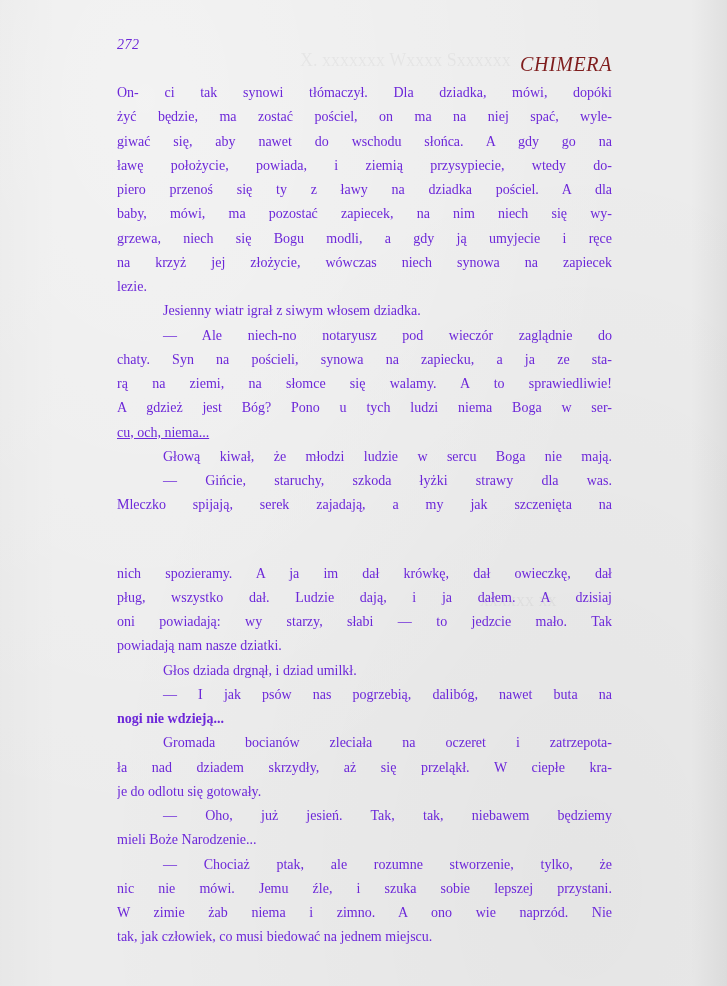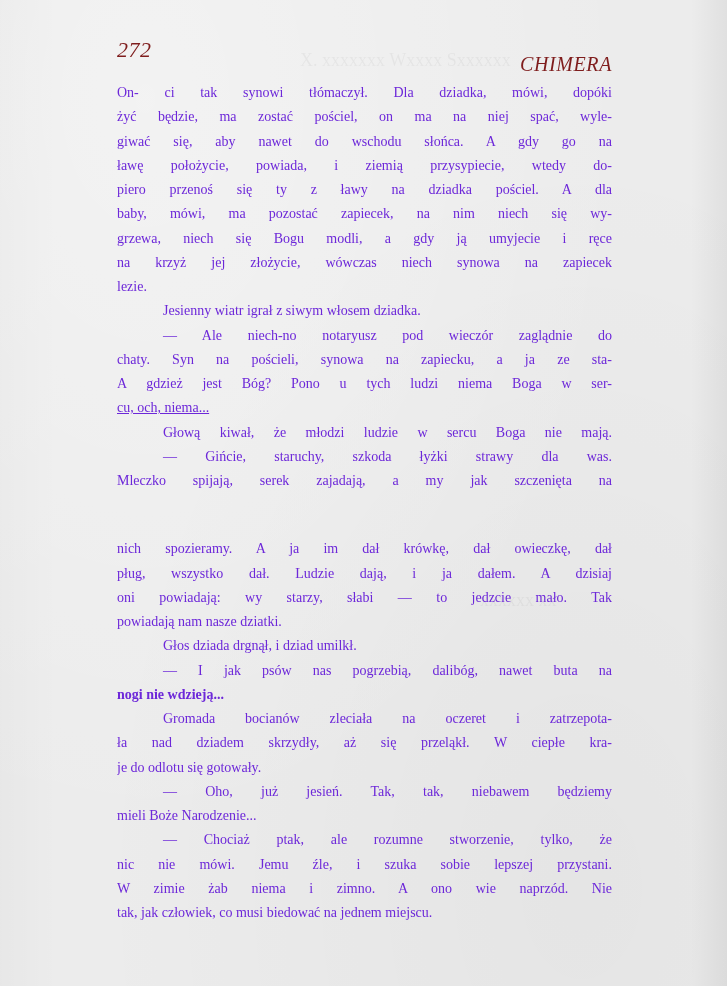--- a/index.html
+++ b/index.html
@@ -29,23 +29,23 @@
       top: 36px;
       left: 0;
       width: 495px;
       height: 24px;
       font-family: "Liberation Serif", "DejaVu Serif", serif;
     }
     .page-number {
       position: absolute;
       left: 0;
       top: 1px;
-      font-size: 22px;
+      font-size: 14px;
       font-style: italic;
-      color: #7f1d1d;
+      color: #6d28d9;
       letter-spacing: 0.5px;
     }
     .running-title {
       position: absolute;
       right: 0;
       top: 17px;
       font-size: 20px;
       font-style: italic;
       color: #7f1d1d;
       letter-spacing: 0.6px;
@@ -102,20 +102,21 @@
       <span class="line" style="white-space: normal; word-spacing: 0px;">giwać się, aby nawet do wschodu słońca.  A gdy go na</span>
       <span class="line" style="white-space: normal; word-spacing: 0px;">ławę położycie, powiada, i ziemią przysypiecie, wtedy do-</span>
       <span class="line" style="white-space: normal; word-spacing: 0px;">piero przenoś się ty z ławy na dziadka pościel.  A dla</span>
       <span class="line" style="white-space: normal; word-spacing: 0px;">baby, mówi, ma pozostać zapiecek, na nim niech się wy-</span>
       <span class="line" style="white-space: normal; word-spacing: 0px;">grzewa, niech się Bogu modli, a gdy ją umyjecie i ręce</span>
       <span class="line" style="white-space: normal; word-spacing: 0px;">na krzyż jej złożycie, wówczas niech synowa na zapiecek</span>
       <span class="line last" style="white-space: normal; word-spacing: 0px;">lezie.</span>
       <span class="line indent last" style="white-space: normal; word-spacing: 0px;">Jesienny wiatr igrał z siwym włosem dziadka.</span>
       <span class="line indent" style="white-space: normal; word-spacing: 0px;">— Ale niech-no notaryusz pod wieczór zaglądnie do</span>
       <span class="line" style="white-space: normal; word-spacing: 0px;">chaty.  Syn na pościeli, synowa na zapiecku, a ja ze sta-</span>
+      <span class="line" style="white-space: normal; word-spacing: 0px;">rą na ziemi, na słomce się walamy.  A to sprawiedliwie!</span>
       <span class="line" style="white-space: normal; word-spacing: 0px;">A gdzież jest Bóg?  Pono u tych ludzi niema Boga w ser-</span>
       <span class="line last" style="white-space: normal; word-spacing: 0px; text-decoration: underline;">cu, och, niema...</span>
       <span class="line indent" style="white-space: normal; word-spacing: 0px;">Głową kiwał, że młodzi ludzie w sercu Boga nie mają.</span>
       <span class="line indent" style="white-space: normal; word-spacing: 0px;">— Gińcie, staruchy, szkoda łyżki strawy dla was.</span>
       <span class="line" style="white-space: normal; word-spacing: 0px;">Mleczko spijają, serek zajadają, a my jak szczenięta na</span>
       <span class="line" style="white-space: normal; word-spacing: 0px; margin-top: 44px;">nich spozieramy.  A ja im dał krówkę, dał owieczkę, dał</span>
       <span class="line" style="white-space: normal; word-spacing: 0px;">pług, wszystko dał.  Ludzie dają, i ja dałem.  A dzisiaj</span>
       <span class="line" style="white-space: normal; word-spacing: 0px;">oni powiadają: wy starzy, słabi — to jedzcie mało.  Tak</span>
       <span class="line last" style="white-space: normal; word-spacing: 0px;">powiadają nam nasze dziatki.</span>
       <span class="line indent last" style="white-space: normal; word-spacing: 0px;">Głos dziada drgnął, i dziad umilkł.</span>

